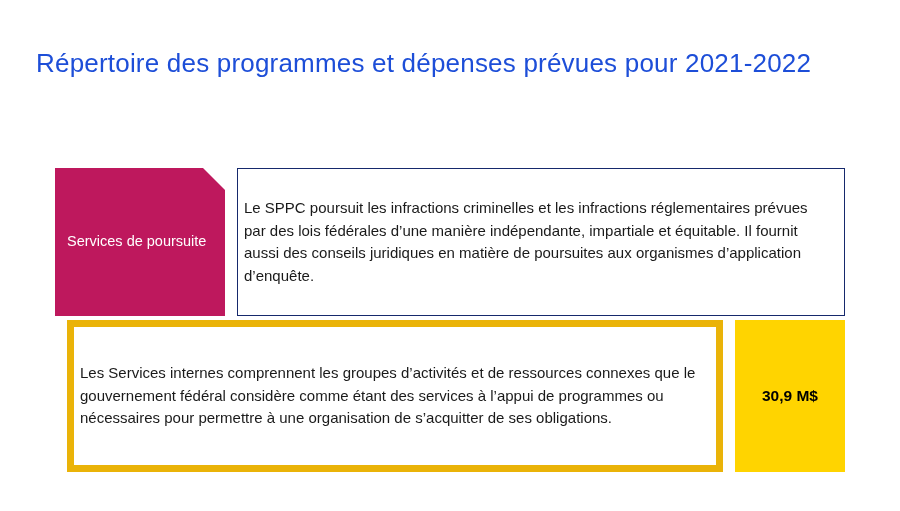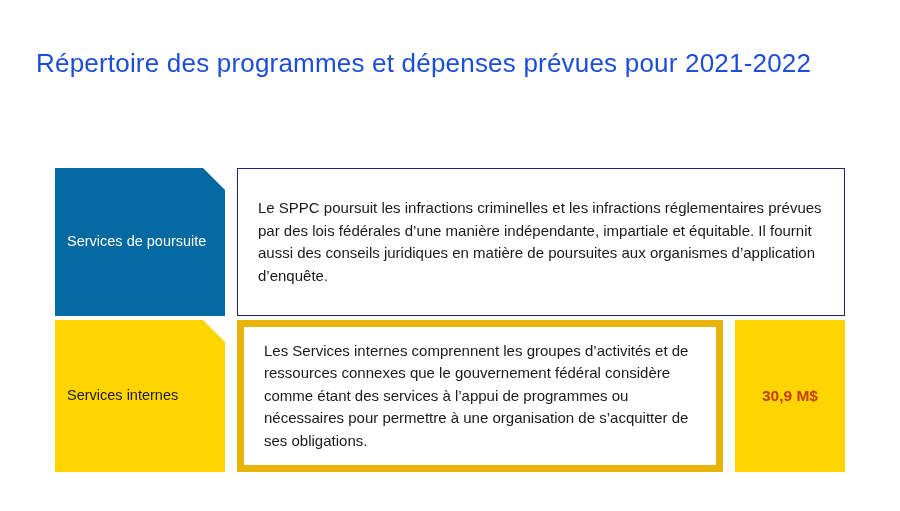--- a/index.html
+++ b/index.html
@@ -47,41 +47,41 @@
     flex: 0 0 170px;
     color: #ffffff;
     display: flex;
     align-items: center;
     padding: 0 12px 0 12px;
     box-sizing: border-box;
     font-size: 14.5px;
     line-height: 1.35;
   }
   .label-box.navy {
-    background: #0369a1;
+    background: #be185d;
     -webkit-clip-path: polygon(0 0, calc(100% - 22px) 0, 100% 22px, 100% 100%, 0 100%);
     clip-path: polygon(0 0, calc(100% - 22px) 0, 100% 22px, 100% 100%, 0 100%);
   }
   .label-box.yellow {
     background: #ffd400;
     color: #1d1d1d;
     -webkit-clip-path: polygon(0 0, calc(100% - 22px) 0, 100% 22px, 100% 100%, 0 100%);
     clip-path: polygon(0 0, calc(100% - 22px) 0, 100% 22px, 100% 100%, 0 100%);
   }
   .label-text {
     display: block;
   }
 
   
   .desc-box {
     flex: 1 1 auto;
     margin-left: 12px;
     background: #ffffff;
     box-sizing: border-box;
-    padding: 10px 14px 10px 20px;
+    padding: 10px 14px 10px 6px;
     font-size: 15px;
     line-height: 1.5;
     color: #1a1a1a;
     display: flex;
     align-items: center;
   }
   .desc-box.navy-border { border: 1px solid #16296c; }
   .desc-box.yellow-border { border: 7px solid #eab308; }
 
   
@@ -90,37 +90,34 @@
     width: 110px;
     margin-left: 12px;
     display: flex;
     align-items: center;
     justify-content: center;
     font-size: 15.5px;
     font-weight: bold;
     box-sizing: border-box;
   }
   .amount-box.navy { background: #16296c; color: #ffffff; }
-  .amount-box.yellow { background: #ffd400; color: #c2410c; }
+  .amount-box.yellow { background: #ffd400; color: #000000; }
 </style>
 </head>
 <body>
 
 <div class="slide">
 
   <div class="title">Répertoire des programmes et dépenses prévues pour 2021-2022</div>
 
   <div class="row row-prosecution">
     <div class="label-box navy">
       <span class="label-text">Services de poursuite</span>
     </div>
     <div class="desc-box navy-border">Le SPPC poursuit les infractions criminelles et les infractions réglementaires prévues par des lois fédérales d’une manière indépendante, impartiale et équitable. Il fournit aussi des conseils juridiques en matière de poursuites aux organismes d’application d’enquête.</div>
   </div>
 
   <div class="row row-internal">
-    <div class="label-box yellow">
-      <span class="label-text">Services internes</span>
-    </div>
     <div class="desc-box yellow-border">Les Services internes comprennent les groupes d’activités et de ressources connexes que le gouvernement fédéral considère comme étant des services à l’appui de programmes ou nécessaires pour permettre à une organisation de s’acquitter de ses obligations.</div>
     <div class="amount-box yellow">30,9 M$</div>
   </div>
 
 </div>
 
 </body></html>

